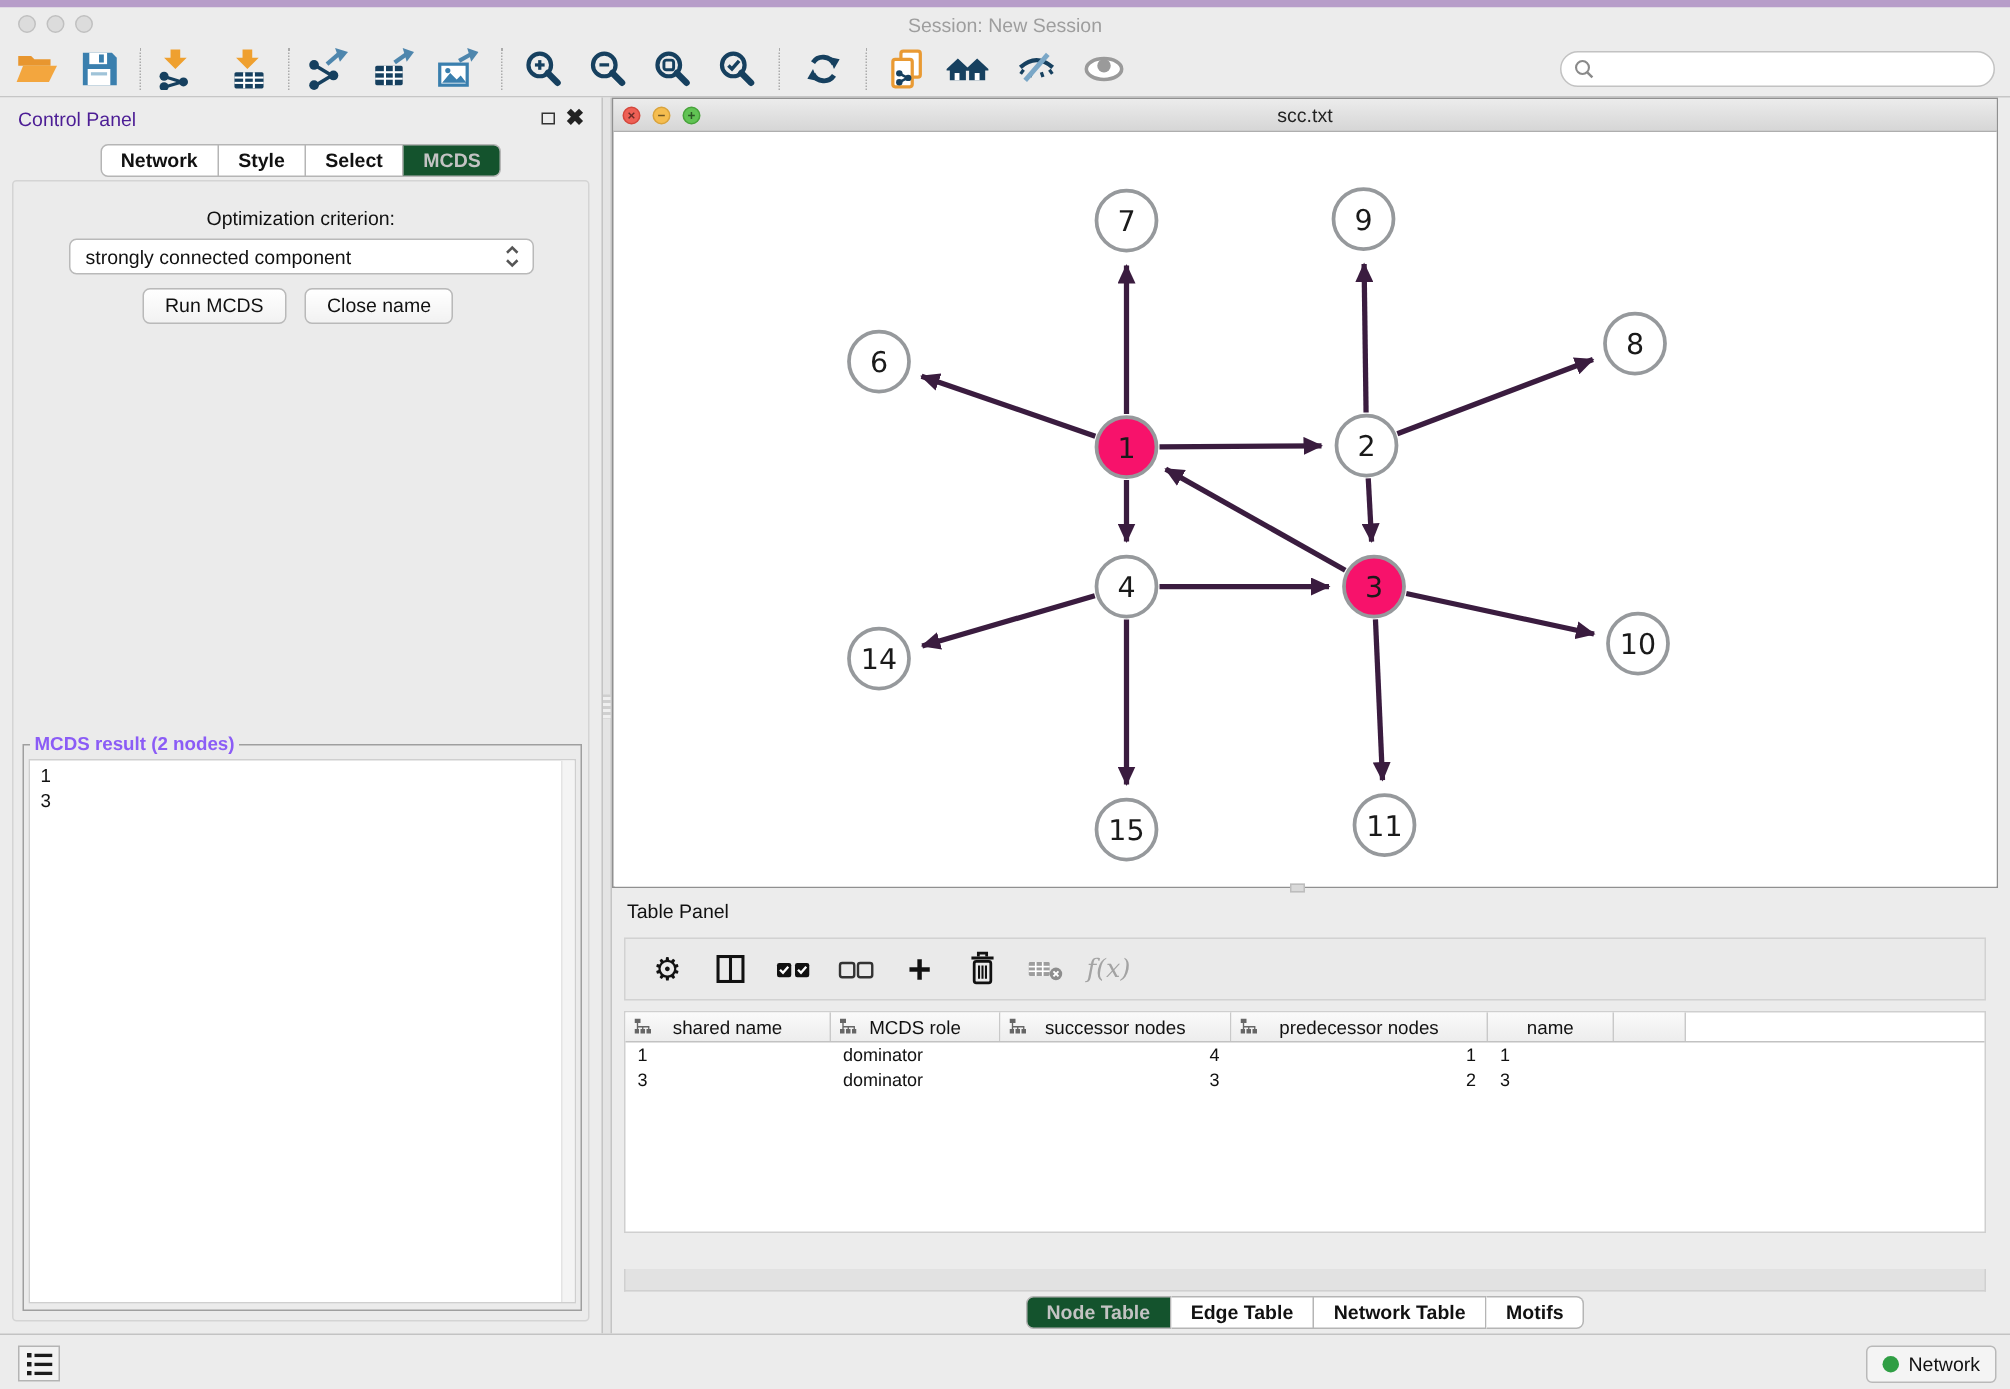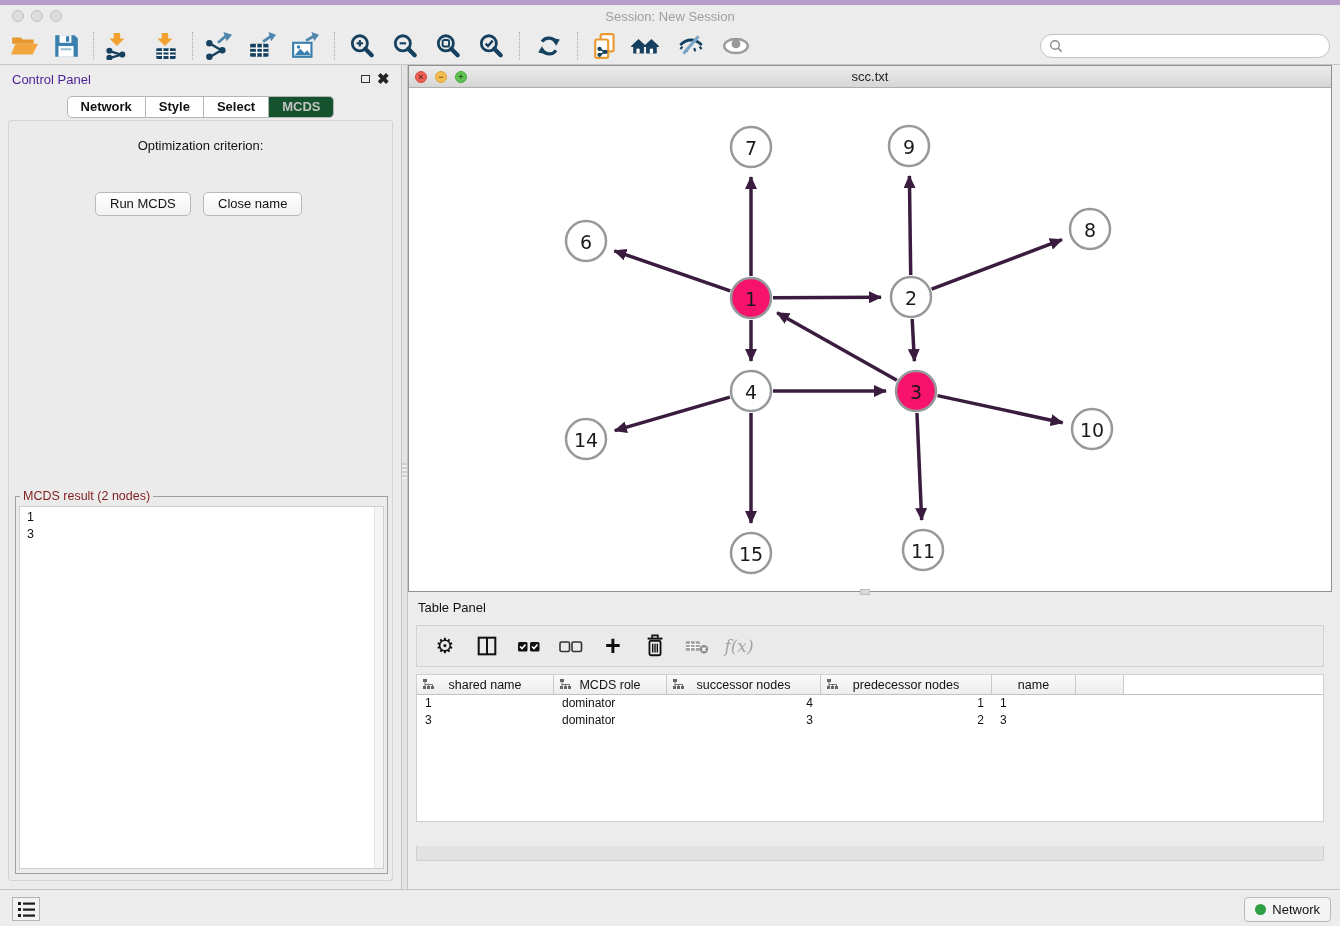--- a/index.html
+++ b/index.html
@@ -34,21 +34,21 @@
   .seg{display:inline-block;padding:2px 13px 3px;font-size:13px;font-weight:bold;background:#fff;border:1px solid #b5b5b5;border-left:none;color:#111;vertical-align:top;}
   .seg.first{border-left:1px solid #b5b5b5;border-radius:5px 0 0 5px;}
   .seg.last{border-radius:0 5px 5px 0;}
   .seg.disabled{background:#14532d;color:#c3c3c3;}
   #cp-body{position:absolute;left:8px;top:55px;width:385px;height:761px;background:#ebebeb;border:1px solid #d4d4d4;border-radius:3px;box-sizing:border-box;}
   #opt-label{position:absolute;left:0;top:17px;width:100%;text-align:center;font-size:13px;}
   #criterion-select{position:absolute;left:37px;top:38px;width:310px;height:24px;background:#fff;border:1px solid #b9b9b9;border-radius:5px;box-sizing:border-box;display:flex;align-items:center;font-size:13px;}
   #criterion-select .val{padding-left:10px;flex:1;}
   .cp-btn{position:absolute;top:71px;height:24px;background:linear-gradient(#ffffff,#f2f2f2);border:1px solid #b9b9b9;border-radius:5px;box-sizing:border-box;font-size:13px;text-align:center;line-height:22px;padding:0 14px;}
   #mcds-fieldset{position:absolute;left:6px;top:368px;width:371px;height:383px;border:1px solid #9f9f9f;margin:0;padding:0;}
-  #mcds-fieldset legend{font-size:12.5px;padding:0 3px;margin-left:4px;color:#7f1d1d;}
+  #mcds-fieldset legend{font-size:12.5px;padding:0 3px;margin-left:4px;color:#8b5cf6;font-weight:bold;}
   #mcds-result-area{position:absolute;left:3px;top:3px;right:3px;bottom:4px;background:#fff;border:1px solid #cfcfcf;}
   #mcds-result-lines{padding:2px 0 0 7px;font-size:12.5px;line-height:17px;}
   #mcds-scroll{position:absolute;right:0;top:0;width:9px;height:100%;background:#f4f4f4;border-left:1px solid #e4e4e4;box-sizing:border-box;}
 
   
   #v-splitter{left:401px;top:65px;width:7px;height:824px;background:#e4e4e4;border-left:1px solid #c4c4c4;border-right:1px solid #c4c4c4;box-sizing:border-box;}
   #v-handle{position:absolute;left:0px;top:398px;width:5px;height:16px;background:repeating-linear-gradient(#cfcfcf,#cfcfcf 2px,#efefef 2px,#efefef 4px);}
   #h-handle{left:860px;top:589px;width:10px;height:6px;background:#d9d9d9;border:1px solid #bdbdbd;box-sizing:border-box;}
 
   
@@ -246,20 +246,27 @@
   </div>
 </div>
 
 <div class="abs" id="control-panel">
   <div id="cp-title">Control Panel</div>
   <div class="panel-float" style="left:361px;top:10px"></div>
   <div class="panel-close" style="left:377px;top:8px">✖</div>
   <div id="cp-tabs"><div class="seg first">Network</div><div class="seg">Style</div><div class="seg">Select</div><div class="seg last disabled">MCDS</div></div>
   <div id="cp-body">
     <div id="opt-label">Optimization criterion:</div>
+    <div id="criterion-select">
+      <span class="val">strongly connected component</span>
+      <svg width="11" height="18" viewBox="0 0 11 18" style="margin-right:8px">
+          <path d="M2 6.5 L5.5 3 L9 6.5" fill="none" stroke="#555" stroke-width="1.7"></path>
+          <path d="M2 11.5 L5.5 15 L9 11.5" fill="none" stroke="#555" stroke-width="1.7"></path>
+        </svg>
+    </div>
     <div class="cp-btn" style="left:86px">Run MCDS</div>
     <div class="cp-btn" style="left:194px">Close name</div>
     <fieldset id="mcds-fieldset">
       <legend>MCDS result (2 nodes)</legend>
       <div id="mcds-result-area">
         <div id="mcds-result-lines">
             <div>1</div>
             <div>3</div>
           </div>
         <div id="mcds-scroll"></div>
@@ -467,20 +474,21 @@
         <div class="tr">
           <div class="td" style="width: 137px; text-align: left; padding: 0px 0px 0px 8px;">3</div>
           <div class="td" style="width: 113px; text-align: left; padding: 0px 0px 0px 8px;">dominator</div>
           <div class="td" style="width: 154px; text-align: right; padding: 0px 8px 0px 0px;">3</div>
           <div class="td" style="width: 171px; text-align: right; padding: 0px 8px 0px 0px;">2</div>
           <div class="td" style="width: 84px; text-align: left; padding: 0px 0px 0px 8px;">3</div>
         </div>
       </div>
   </div>
   <div id="tp-gray-strip"></div>
+  <div id="tp-tabs"><div class="seg first disabled">Node Table</div><div class="seg">Edge Table</div><div class="seg">Network Table</div><div class="seg last">Motifs</div></div>
 </div>
 
 <div class="abs" id="status-bar">
   <div id="list-button">
     <svg width="17" height="15" viewBox="0 0 17 15">
         <g fill="#1a1a1a">
           <rect x="0" y="0" width="3" height="3"></rect>
           <rect x="5" y="0.5" width="12" height="2.2"></rect>
           <rect x="0" y="6" width="3" height="3"></rect>
           <rect x="5" y="6.5" width="12" height="2.2"></rect>

